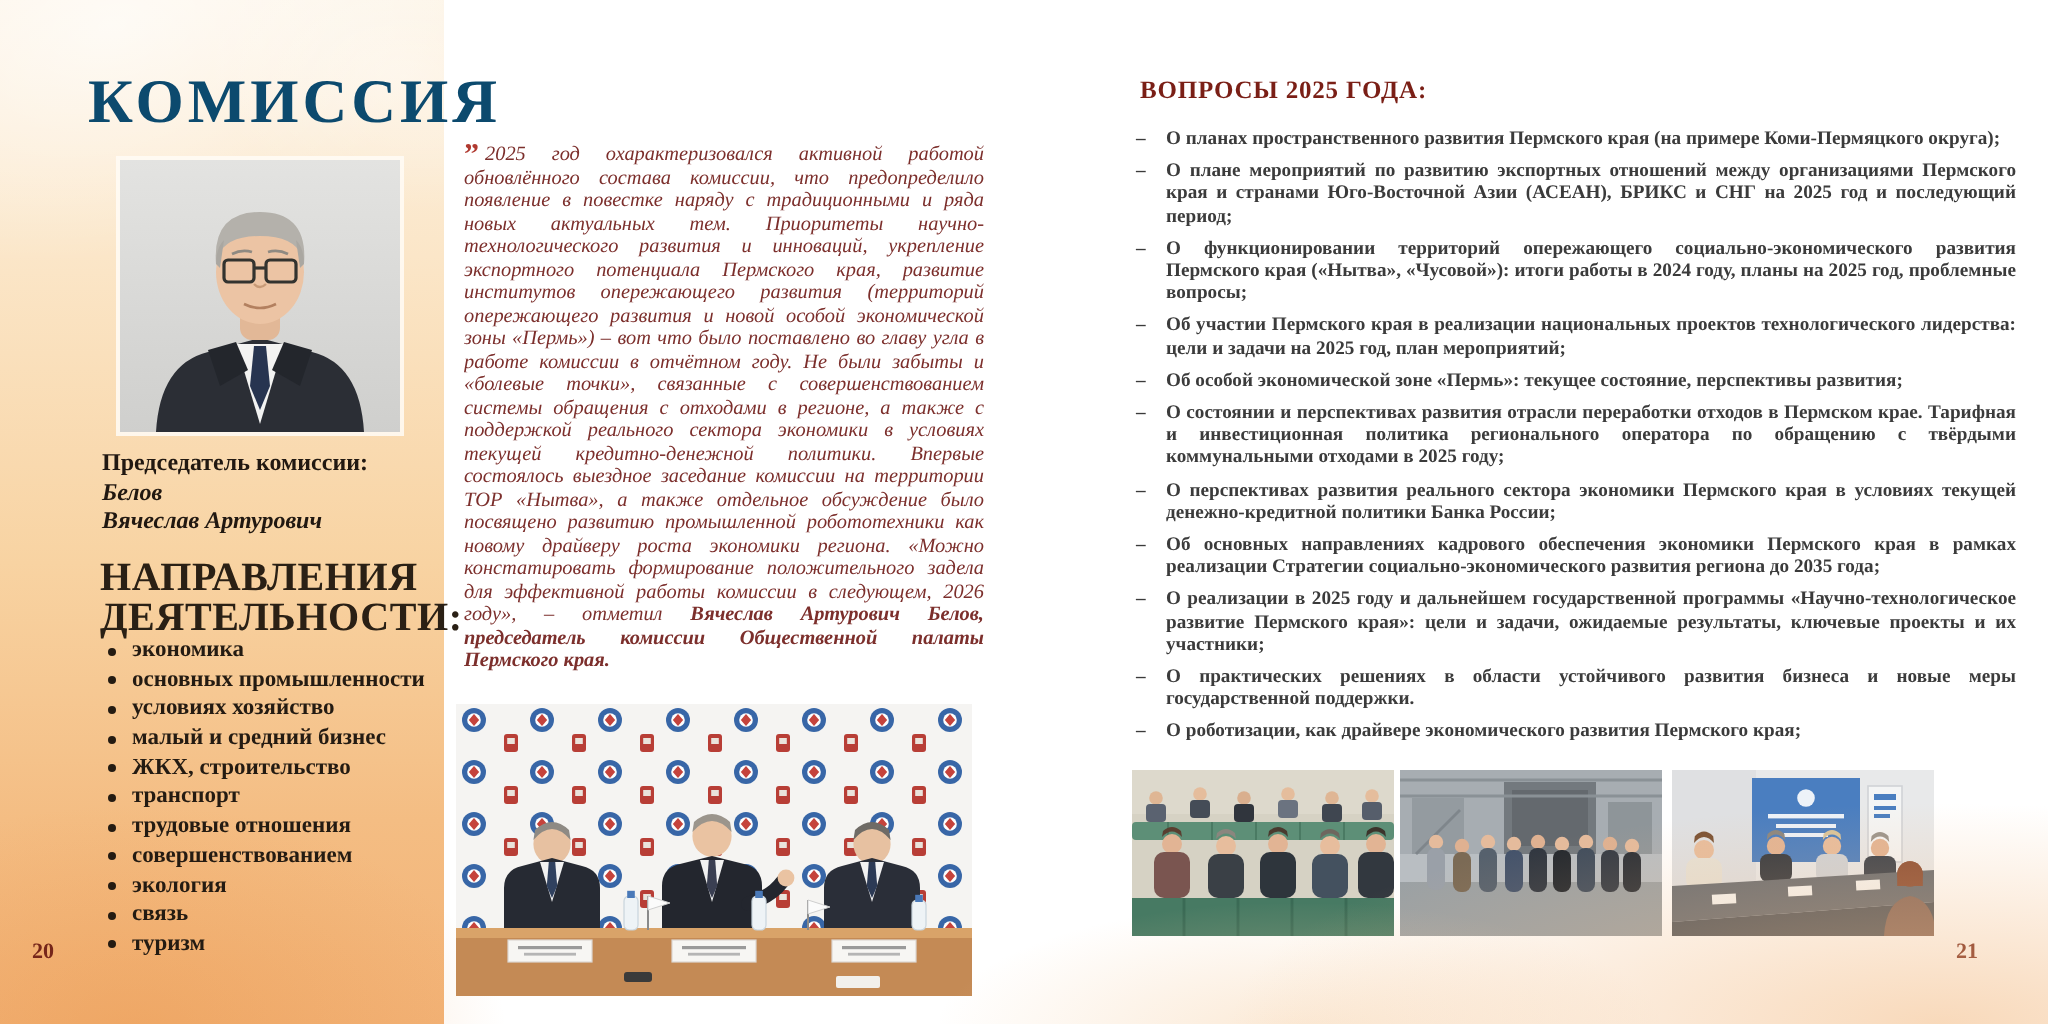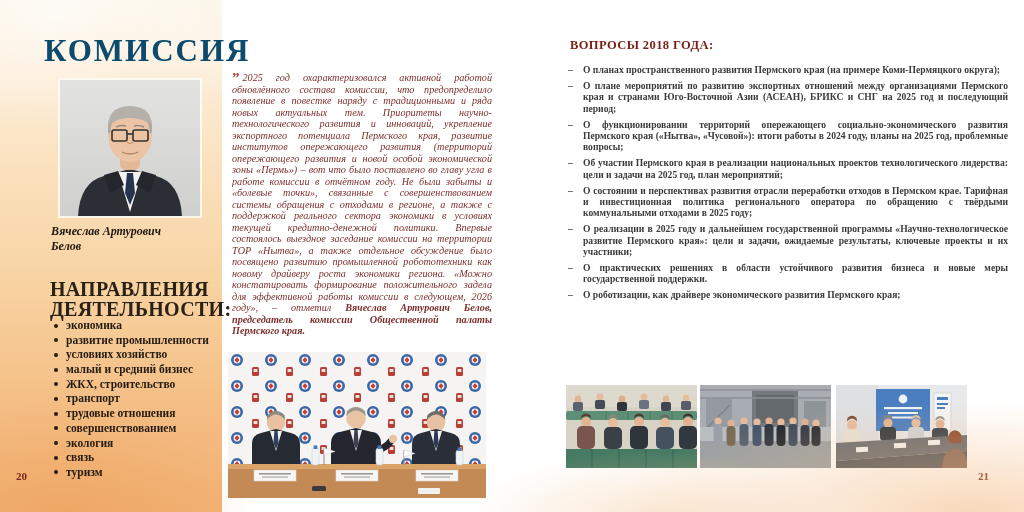--- a/index.html
+++ b/index.html
@@ -155,29 +155,30 @@
       <line x1="67" y1="54" x2="73" y2="54" stroke="#33332f" stroke-width="1.6"></line>
 
       <path d="M56 47 q5 -2.5 10 -1" stroke="#8f8a82" stroke-width="1.4" fill="none"></path>
       <path d="M74 46 q5 -1.5 10 1" stroke="#8f8a82" stroke-width="1.4" fill="none"></path>
       <path d="M67 62 q3 3 6 0" stroke="#c79a77" stroke-width="1.2" fill="none"></path>
       <path d="M62 72 q8 4 16 0" stroke="#b3805f" stroke-width="1.3" fill="none"></path>
     </svg>
   </figure>
 
   <div class="chair-block">
+    <div>Председатель комиссии:</div>
+    <div class="chair-italic">Белов</div>
     <div class="chair-italic">Вячеслав Артурович</div>
-    <div class="chair-italic">Белов</div>
   </div>
 
   <h2 class="directions-title">НАПРАВЛЕНИЯ ДЕЯТЕЛЬНОСТИ:</h2>
 
   <ul class="directions-list">
     <li>экономика</li>
-    <li>развитие промышленности</li>
+    <li>основных промышленности</li>
     <li>условиях хозяйство</li>
     <li>малый и средний бизнес</li>
     <li>ЖКХ, строительство</li>
     <li>транспорт</li>
     <li>трудовые отношения</li>
     <li>совершенствованием</li>
     <li>экология</li>
     <li>связь</li>
     <li>туризм</li>
   </ul>
@@ -252,28 +253,31 @@
           <rect x="193" y="121" width="32" height="1.6" fill="#9a9a9a"></rect>
           <rect x="196" y="124.4" width="26" height="1.4" fill="#b5b5b5"></rect>
         </g>
         <rect x="84" y="134" width="14" height="5" rx="1.5" fill="#3a3a3a"></rect>
         <rect x="190" y="136" width="22" height="6" rx="1" fill="#f2f0ec"></rect>
       </svg>
     </figure>
   </section>
 
   <section class="right-page">
-    <h2 class="questions-title">ВОПРОСЫ 2018 ГОДА:</h2>
+    <h2 class="questions-title">ВОПРОСЫ 2025 ГОДА:</h2>
 
     <ul class="questions">
       <li>О планах пространственного развития Пермского края (на примере Коми-Пермяцкого округа);</li>
       <li>О плане мероприятий по развитию экспортных отношений между организациями Пермского края и странами Юго-Восточной Азии (АСЕАН), БРИКС и СНГ на 2025 год и последующий период;</li>
       <li>О функционировании территорий опережающего социально-экономического развития Пермского края («Нытва», «Чусовой»): итоги работы в 2024 году, планы на 2025 год, проблемные вопросы;</li>
       <li>Об участии Пермского края в реализации национальных проектов технологического лидерства: цели и задачи на 2025 год, план мероприятий;</li>
+      <li>Об особой экономической зоне «Пермь»: текущее состояние, перспективы развития;</li>
       <li>О состоянии и перспективах развития отрасли переработки отходов в Пермском крае. Тарифная и инвестиционная политика регионального оператора по обращению с твёрдыми коммунальными отходами в 2025 году;</li>
+      <li>О перспективах развития реального сектора экономики Пермского края в условиях текущей денежно-кредитной политики Банка России;</li>
+      <li>Об основных направлениях кадрового обеспечения экономики Пермского края в рамках реализации Стратегии социально-экономического развития региона до 2035 года;</li>
       <li>О реализации в 2025 году и дальнейшем государственной программы «Научно-технологическое развитие Пермского края»: цели и задачи, ожидаемые результаты, ключевые проекты и их участники;</li>
       <li>О практических решениях в области устойчивого развития бизнеса и новые меры государственной поддержки.</li>
       <li>О роботизации, как драйвере экономического развития Пермского края;</li>
     </ul>
 
     <div class="photo-row">
 
       <figure class="photo-a">
         <svg viewBox="0 0 131 83" preserveAspectRatio="none">
           <rect width="131" height="83" fill="#d6d2c4"></rect>

